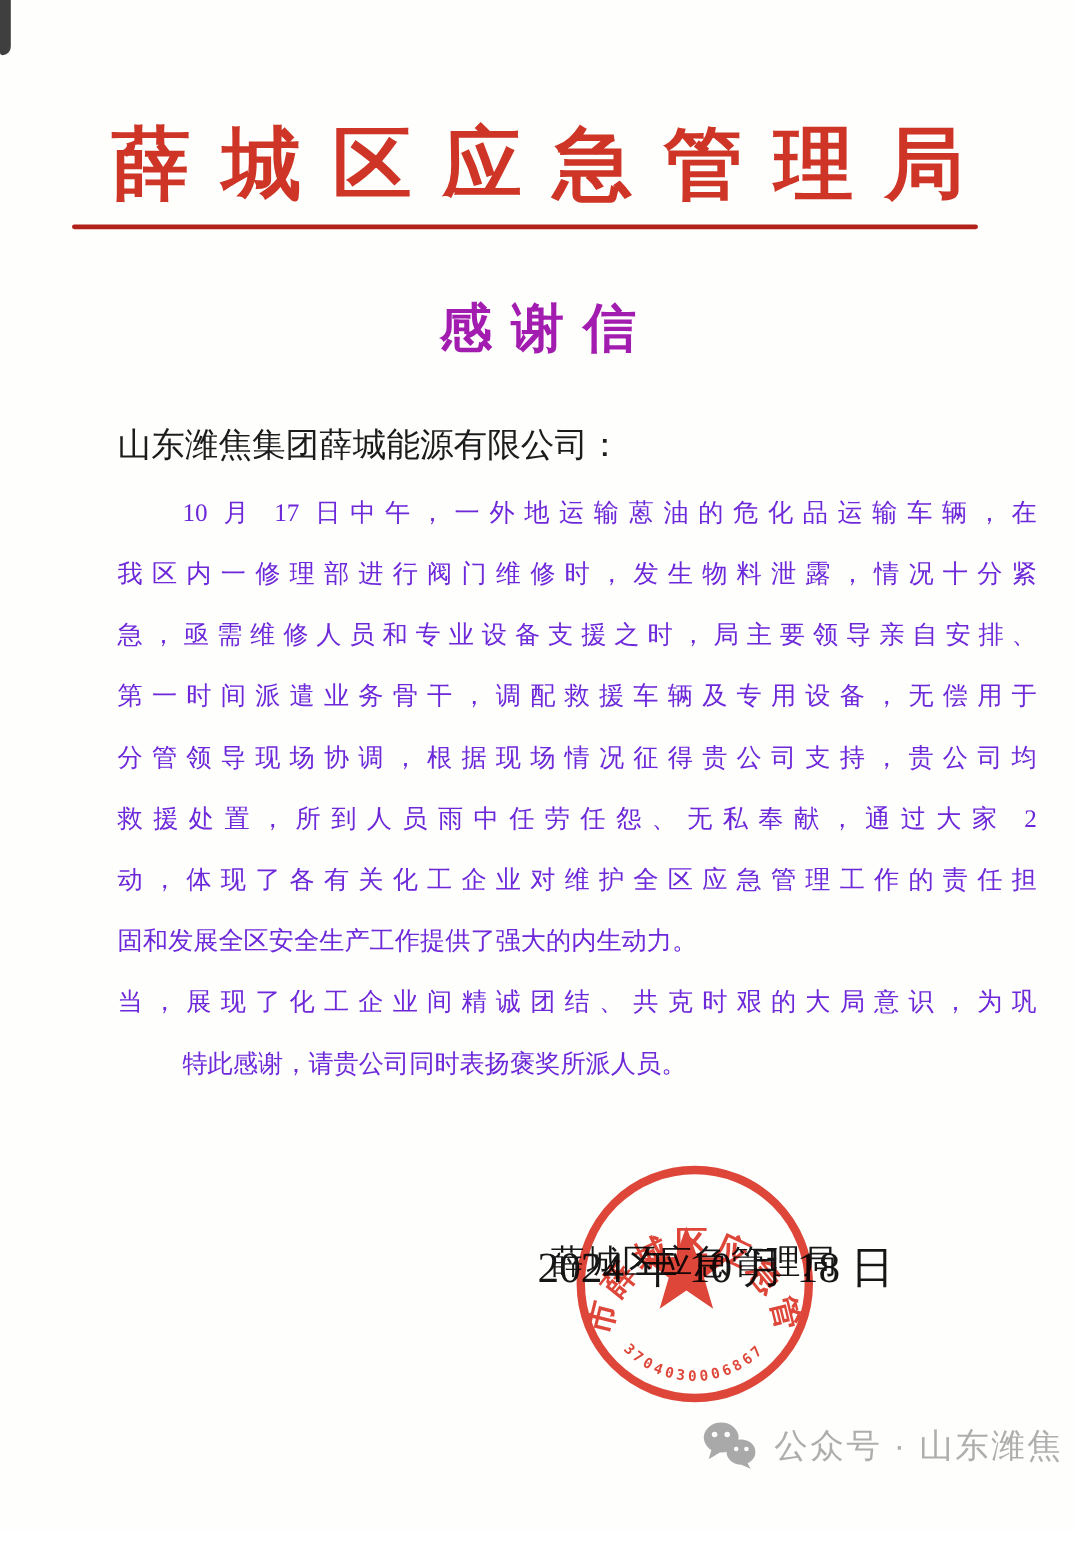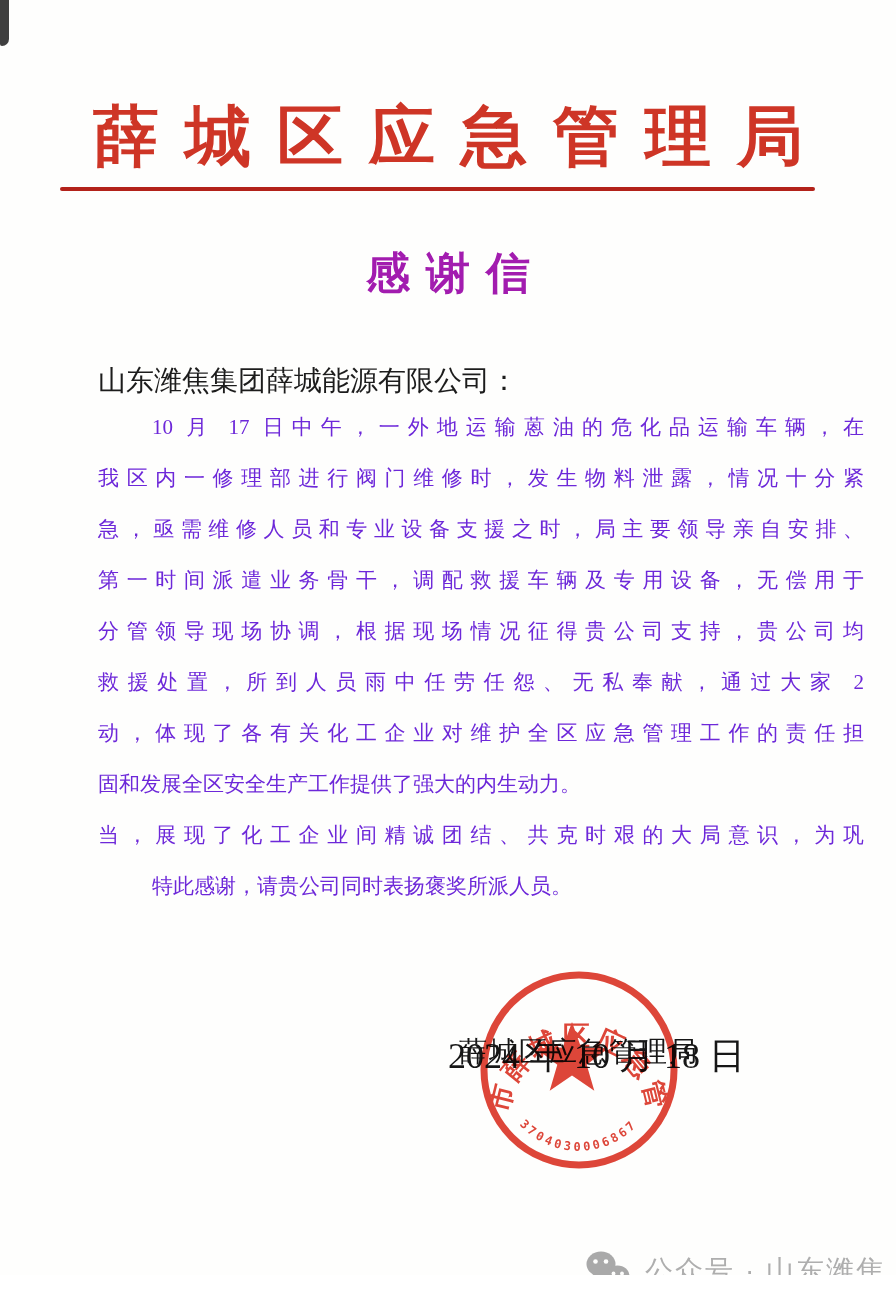--- a/index.html
+++ b/index.html
@@ -22,41 +22,41 @@
     position:absolute; top:187px; left:60px; width:755px; height:4px;
     background:#b3221a; border-radius:2px;
   }
   .doc-title {
     position:absolute; top:244px; left:0; width:100%;
     text-align:center; font-size:44px; font-weight:600;
     letter-spacing:16px; text-indent:16px; color:#a21caf;
   }
   .salutation {
     position:absolute; top:352px; left:98px;
-    font-size:28px; color:#1c1c1c;margin-top:10px;
+    font-size:28px; color:#1c1c1c;
   }
   .body-block { position:absolute; top:402px; left:98px; width:766px; }
   .body-line {
     height:51px; line-height:51px; font-size:21px; color:#6d28d9;
     text-align:justify; text-align-last:justify; white-space:nowrap;
   }
   .body-line.first { text-indent:54px; }
   .body-line.no-stretch { text-align-last:left; white-space:normal; }
   .signature, .sign-date {
     position:absolute; left:448px; width:262px; text-align:center;
     color:#161616; white-space:nowrap;
   }
   .signature { top:1033px; font-size:28px; letter-spacing:2px; }
   .sign-date { top:1032px; font-size:36px; }
   .seal {
     position:absolute; left:448px; top:940px;
     mix-blend-mode:multiply; opacity:0.93;
   }
   .footer-watermark {
-    position:absolute; right:10px; top:1250px;
+    position:absolute; right:10px; top:1184px;
     display:flex; align-items:center; gap:14px;
   }
   .footer-text {
     font-size:28px; color:#aeaeae; letter-spacing:2px;
     font-family:"Liberation Sans","DejaVu Sans",sans-serif;
   }
   .seal-arc-text { font-size:27px; font-weight:600; letter-spacing:4px; }
   .seal-serial {
     font-size:12px; letter-spacing:3px; font-weight:700;
     font-family:"DejaVu Sans Mono",monospace;

